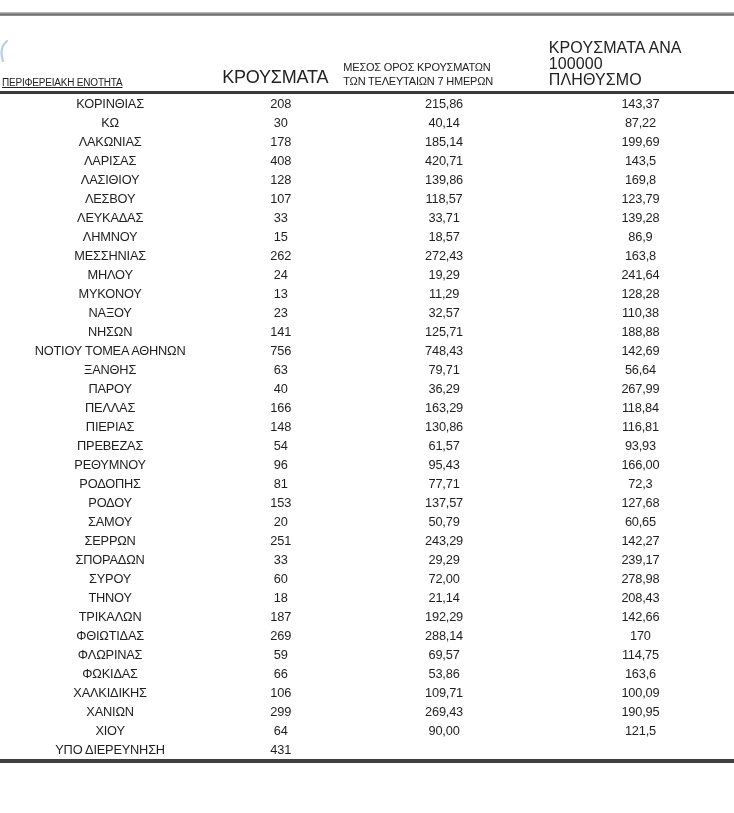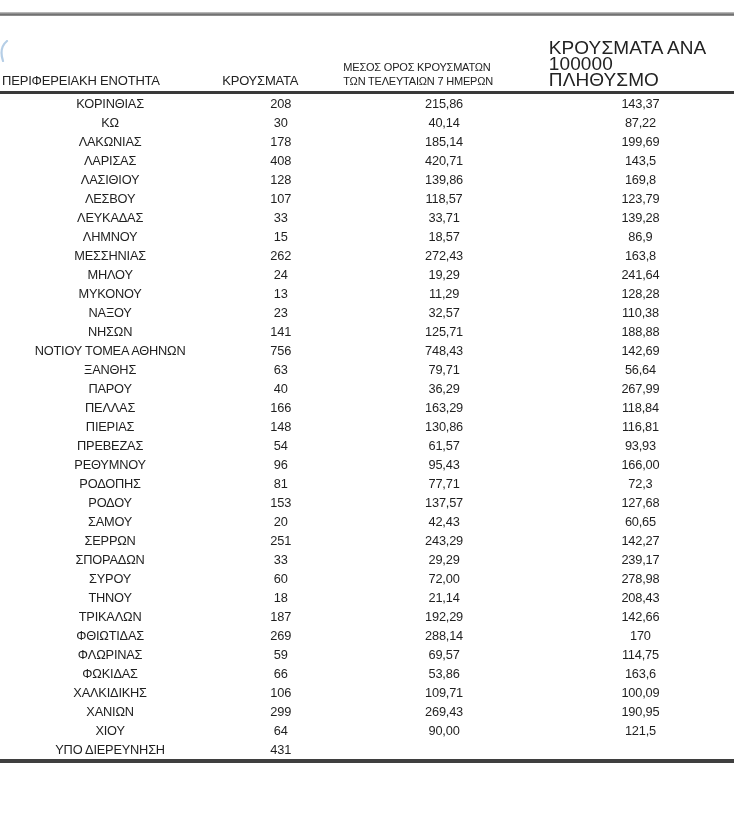--- a/index.html
+++ b/index.html
@@ -37,24 +37,24 @@
   col.c-per100k { width: 25.5%; }
 
   thead th {
     vertical-align: bottom;
     text-align: left;
     font-weight: normal;
     padding: 0 2px 3px 2px;
     color: #222222;
   }
   thead tr { border-bottom: 3px solid #3a3a3a; }
-  th.h-region { font-size: 13px; letter-spacing: -0.2px; }
-  th.h-cases  { font-size: 13px; letter-spacing: -0.2px; }
+  th.h-region { font-size: 10px; letter-spacing: -0.2px; text-decoration: underline; }
+  th.h-cases  { font-size: 18px; letter-spacing: -0.2px; }
   th.h-avg7   { font-size: 11px; letter-spacing: -0.2px; line-height: 13.5px; }
-  th.h-per100k{ font-size: 19px; letter-spacing: 0.1px; line-height: 16px; }
+  th.h-per100k{ font-size: 16px; letter-spacing: 0.1px; line-height: 16px; }
 
   tbody { border-bottom: 4px solid #3f3f3f; }
   tbody td {
     height: 19px;
     padding: 0 2px;
     text-align: center;
     vertical-align: middle;
     font-size: 12.8px;
     letter-spacing: -0.2px;
     line-height: 19px;
@@ -223,21 +223,21 @@
         </tr>
         <tr>
           <td>ΡΟΔΟΥ</td>
           <td>153</td>
           <td>137,57</td>
           <td>127,68</td>
         </tr>
         <tr>
           <td>ΣΑΜΟΥ</td>
           <td>20</td>
-          <td>42,43</td>
+          <td>50,79</td>
           <td>60,65</td>
         </tr>
         <tr>
           <td>ΣΕΡΡΩΝ</td>
           <td>251</td>
           <td>243,29</td>
           <td>142,27</td>
         </tr>
         <tr>
           <td>ΣΠΟΡΑΔΩΝ</td>

